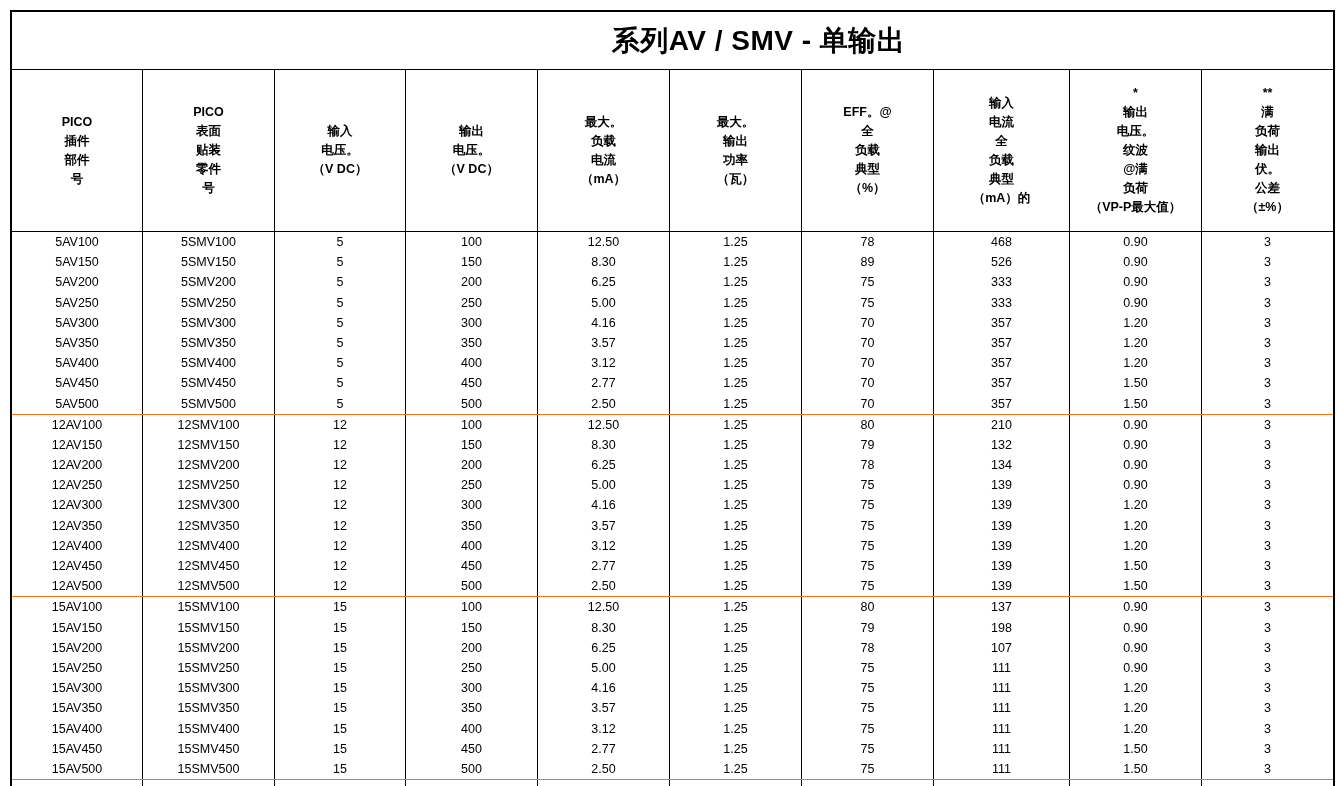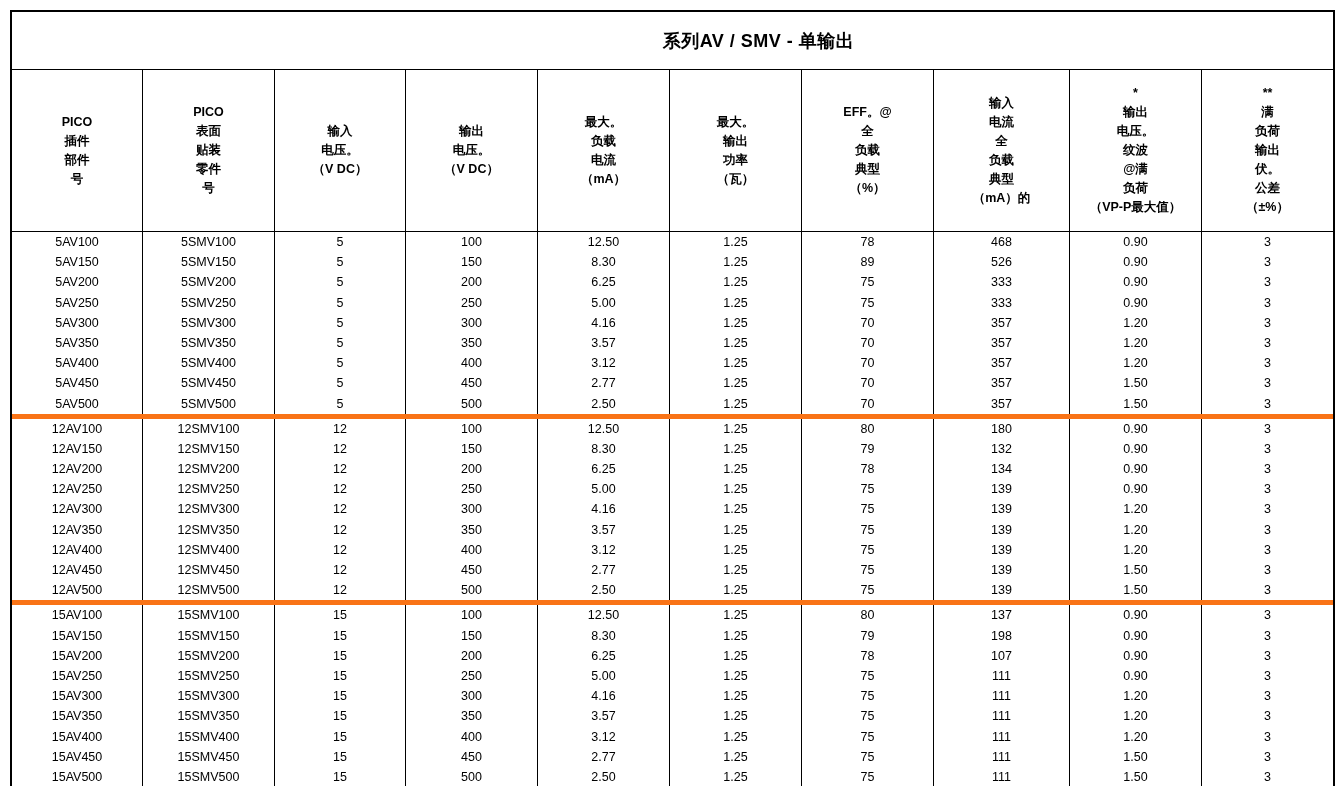--- a/index.html
+++ b/index.html
@@ -20,21 +20,21 @@
     --cols: 131px 132px 131px 132px 132px 132px 132px 136px 132px 131px;
   }
   .title-row {
     height: 58px;
     border-bottom: 1px solid #000;
     display: flex;
     align-items: center;
     justify-content: center;
   }
   .title {
-    font-size: 18px;
+    font-size: 28px;
     font-weight: bold;
     letter-spacing: 0.5px;
     position: relative;
     left: 86px;
     white-space: nowrap;
   }
   .header-row {
     display: grid;
     grid-template-columns: var(--cols);
     height: 162px;
@@ -47,21 +47,21 @@
     align-items: center;
     text-align: center;
     font-weight: bold;
     font-size: 12.5px;
     line-height: 19px;
     border-right: 1px solid #000;
     overflow: hidden;
     white-space: nowrap;
   }
   .hcell:last-child { border-right: none; }
-  .rowgroup { border-bottom: 5px solid #f97316; }
+  .rowgroup { border-bottom: 1px solid #f97316; }
   .grid-row {
     display: grid;
     grid-template-columns: var(--cols);
   }
   .dcell {
     height: 20.2px;
     line-height: 20.2px;
     text-align: center;
     font-size: 12.5px;
     border-right: 1px solid #000;
@@ -261,21 +261,21 @@
       </div>
       <div class="rowgroup">
         <div class="grid-row">
           <div class="dcell">12AV100</div>
           <div class="dcell">12SMV100</div>
           <div class="dcell">12</div>
           <div class="dcell">100</div>
           <div class="dcell">12.50</div>
           <div class="dcell">1.25</div>
           <div class="dcell">80</div>
-          <div class="dcell">180</div>
+          <div class="dcell">210</div>
           <div class="dcell">0.90</div>
           <div class="dcell">3</div>
         </div>
         <div class="grid-row">
           <div class="dcell">12AV150</div>
           <div class="dcell">12SMV150</div>
           <div class="dcell">12</div>
           <div class="dcell">150</div>
           <div class="dcell">8.30</div>
           <div class="dcell">1.25</div>

